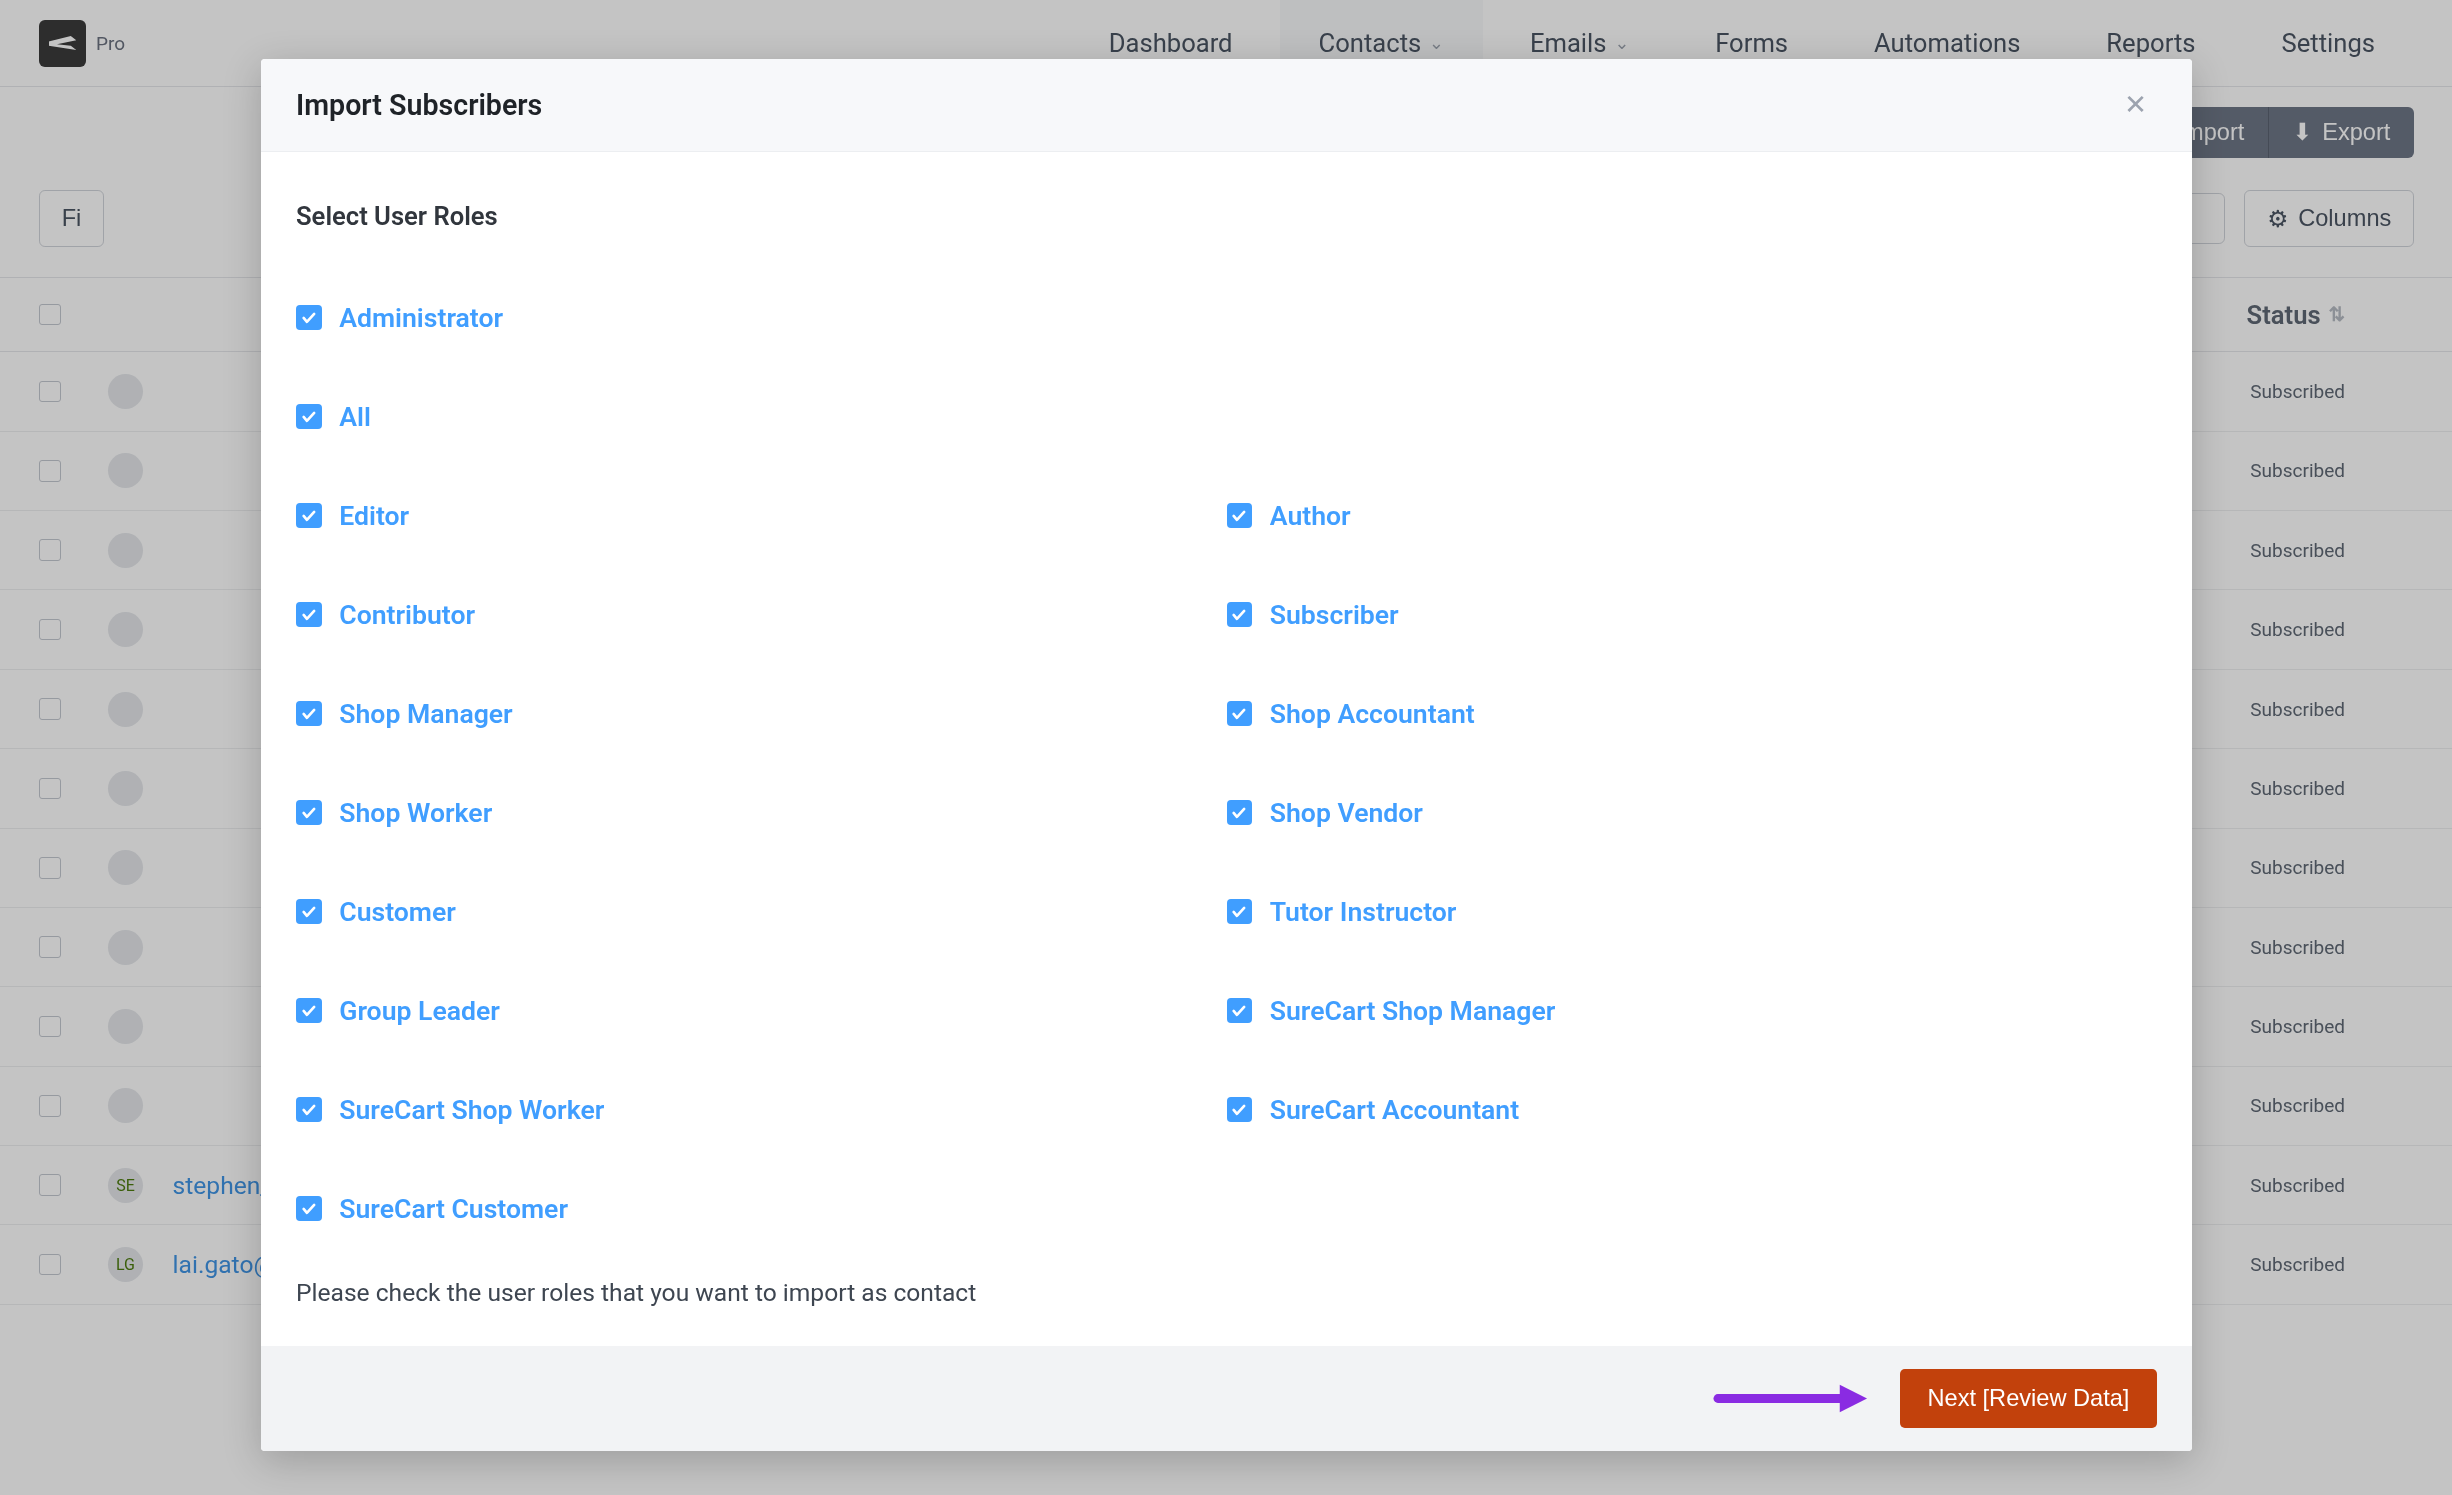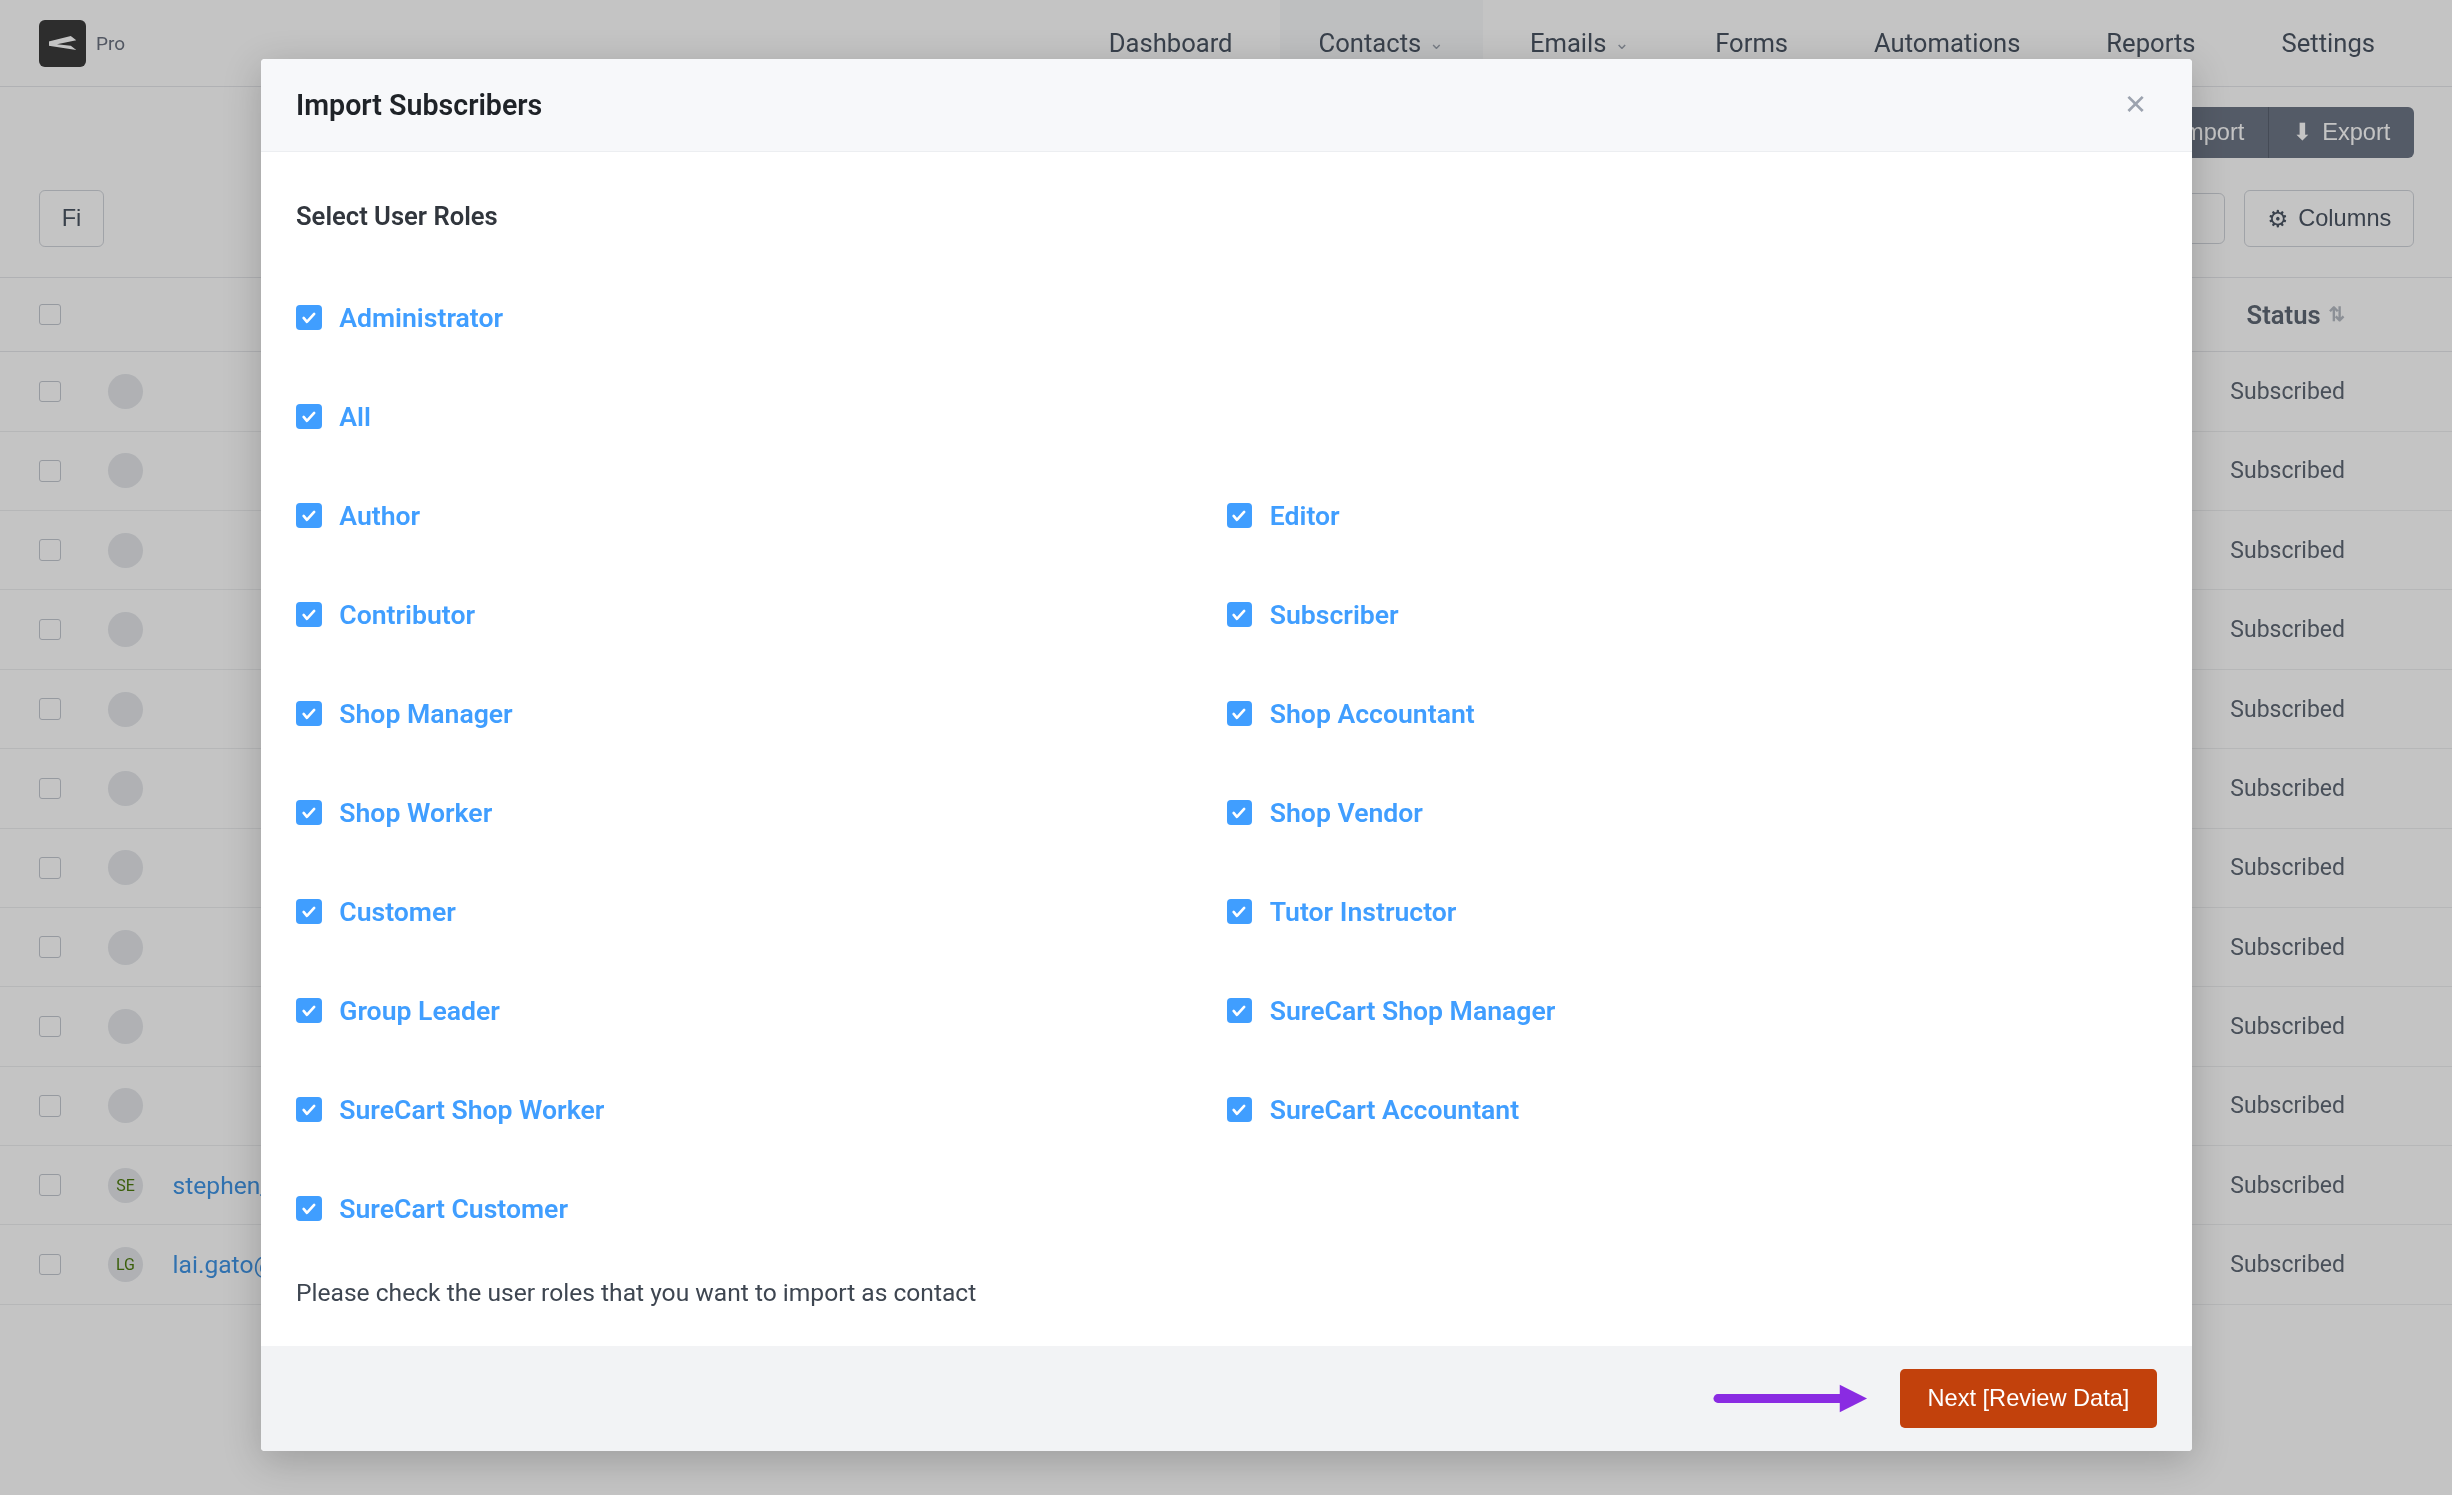--- a/index.html
+++ b/index.html
@@ -211,21 +211,21 @@
   font-size: 24.6px;
   color: #4b5563;
 }
 .table-row .ctype {
   width: 493px;
   font-size: 24.6px;
   color: #4b5563;
 }
 .table-row .status {
   margin-left: auto;
-  font-size: 23px;
+  font-size: 19px;
   color: #606975;
   margin-right: 69px;
 }
 .sort-icon {
   color: #b7bcc4;
   font-size: 19.7px;
 }
 
 
 .overlay {
@@ -562,29 +562,29 @@
               </svg>
           </div>
           <span class="role-label">All</span>
         </div>
           <div class="role-item">
             <div class="checkbox-checked">
               <svg viewBox="0 0 24 24" fill="none" stroke="#fff" stroke-width="4" stroke-linecap="round" stroke-linejoin="round">
                 <polyline points="4 12 9 18 20 6"></polyline>
               </svg>
             </div>
+            <span class="role-label">Editor</span>
+          </div>
+          <div class="role-item">
+            <div class="checkbox-checked">
+              <svg viewBox="0 0 24 24" fill="none" stroke="#fff" stroke-width="4" stroke-linecap="round" stroke-linejoin="round">
+                <polyline points="4 12 9 18 20 6"></polyline>
+              </svg>
+            </div>
             <span class="role-label">Author</span>
-          </div>
-          <div class="role-item">
-            <div class="checkbox-checked">
-              <svg viewBox="0 0 24 24" fill="none" stroke="#fff" stroke-width="4" stroke-linecap="round" stroke-linejoin="round">
-                <polyline points="4 12 9 18 20 6"></polyline>
-              </svg>
-            </div>
-            <span class="role-label">Editor</span>
           </div>
           <div class="role-item">
             <div class="checkbox-checked">
               <svg viewBox="0 0 24 24" fill="none" stroke="#fff" stroke-width="4" stroke-linecap="round" stroke-linejoin="round">
                 <polyline points="4 12 9 18 20 6"></polyline>
               </svg>
             </div>
             <span class="role-label">Contributor</span>
           </div>
           <div class="role-item">

